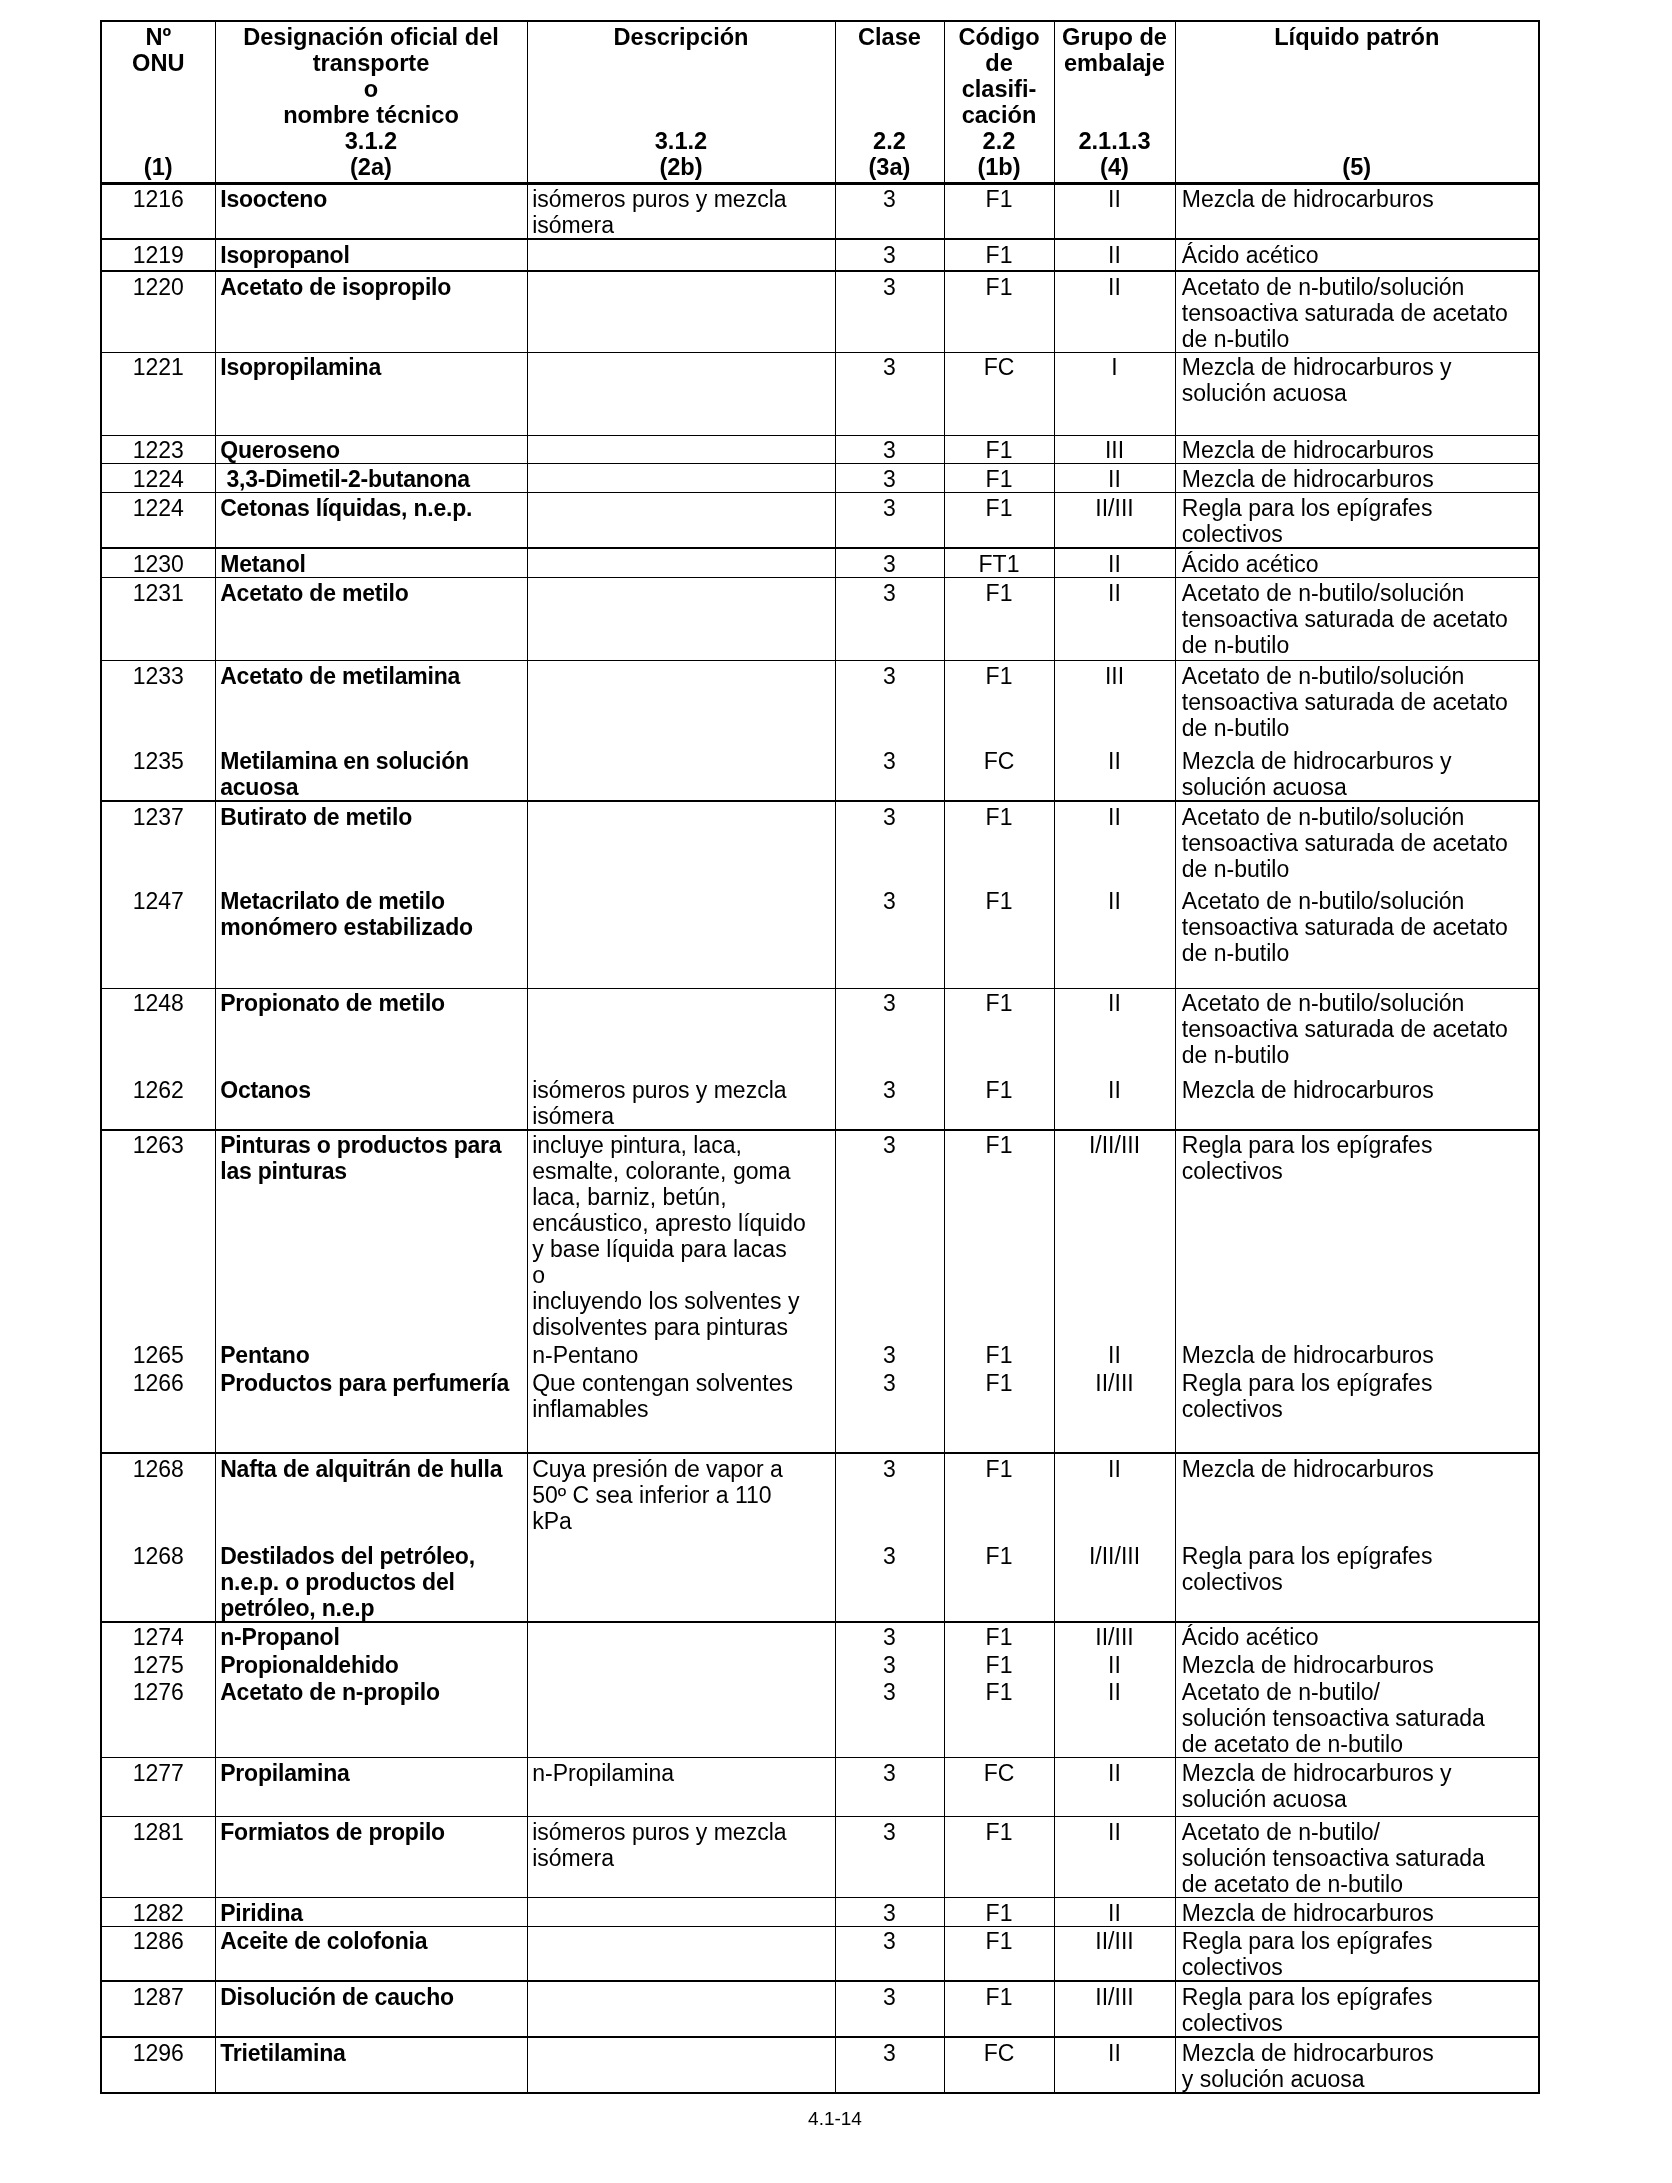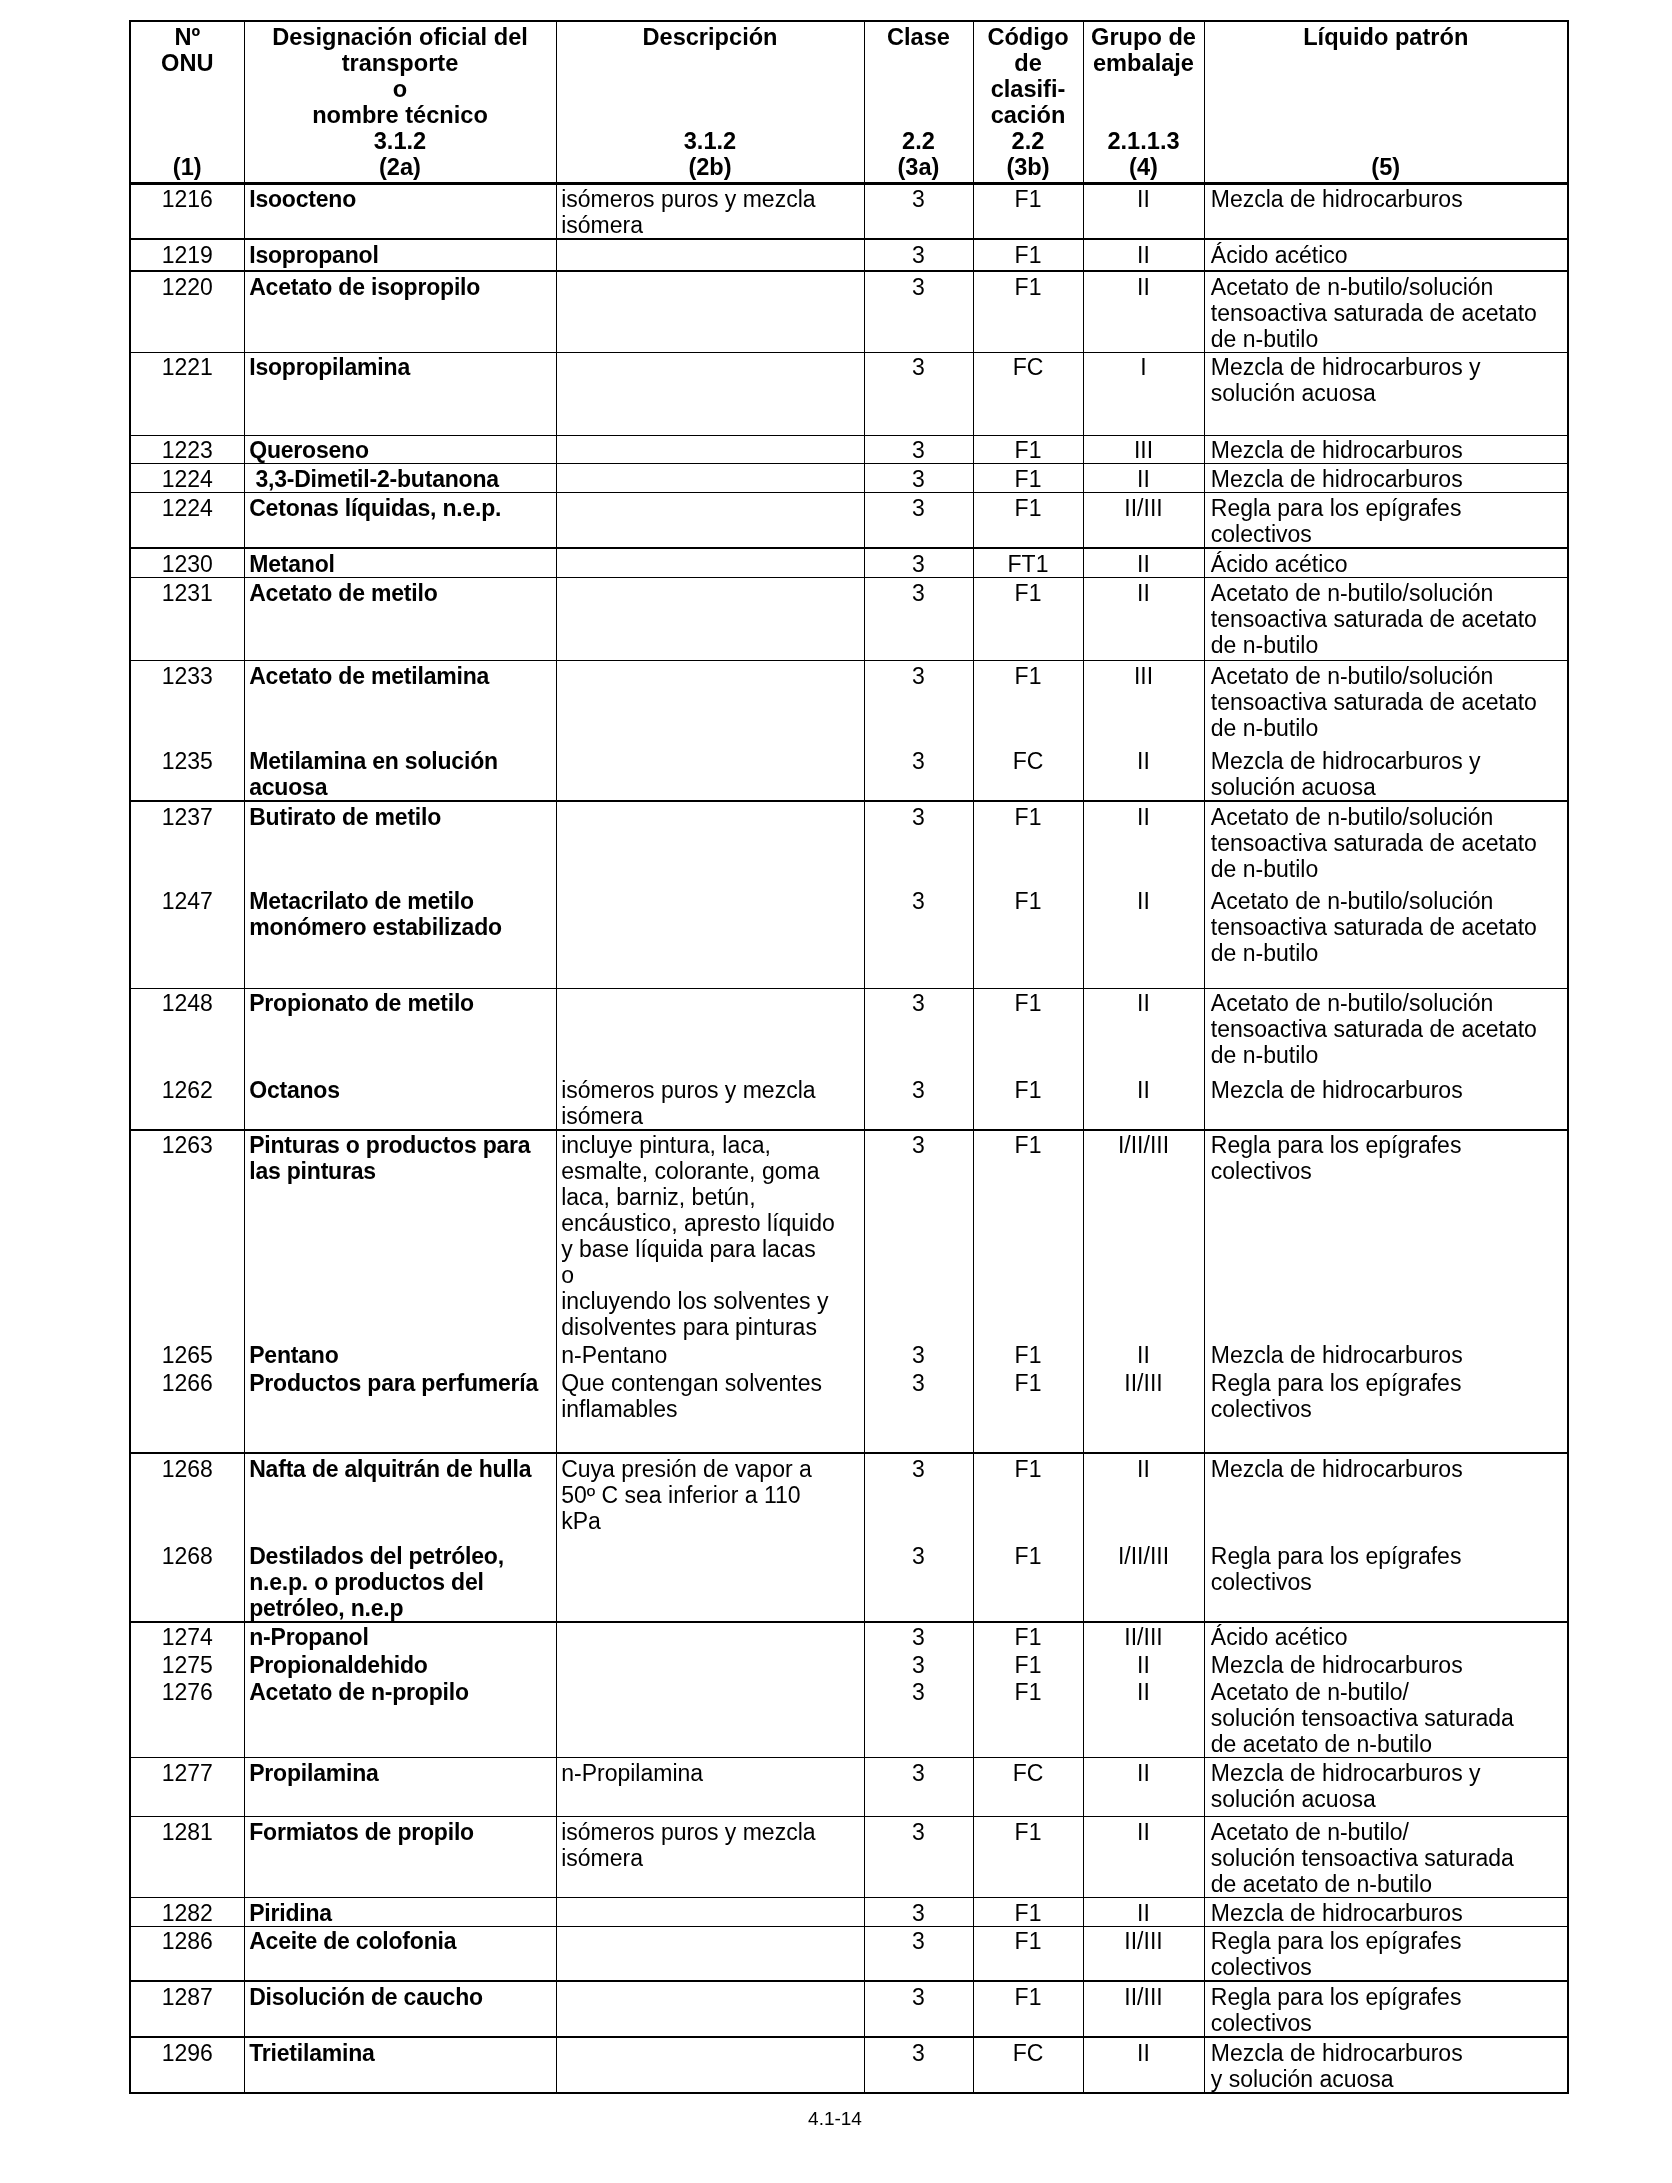--- a/index.html
+++ b/index.html
@@ -7,21 +7,21 @@
     position:relative;
     width:1672px; height:2183px;
     background:#ffffff;
     color:#000;
     font-family:"Liberation Sans", sans-serif;
     font-size:23px;
     line-height:26px;
     overflow:hidden;
   }
   table.goods {
-    position:absolute; left:129px; top:20.4px;
+    position:absolute; left:100px; top:20.4px;
     width:1438px;
     border-collapse:collapse;
     table-layout:fixed;
     border:2.4px solid #000;
   }
   th, td {
     border-left:1.6px solid #000;
     border-right:1.6px solid #000;
     border-top:0; border-bottom:0;
     vertical-align:top;
@@ -104,21 +104,21 @@
             </div>
           </th>
           <th>
             <div class="hwrap">
               <div class="htitle">Código
 de
 clasifi-
 cación</div>
               <div class="hspacer"></div>
               <div class="href">2.2</div>
-              <div class="hcode">(3b)</div>
+              <div class="hcode">(1b)</div>
             </div>
           </th>
           <th>
             <div class="hwrap">
               <div class="htitle">Grupo de
 embalaje</div>
               <div class="hspacer"></div>
               <div class="href">2.1.1.3</div>
               <div class="hcode">(4)</div>
             </div>

